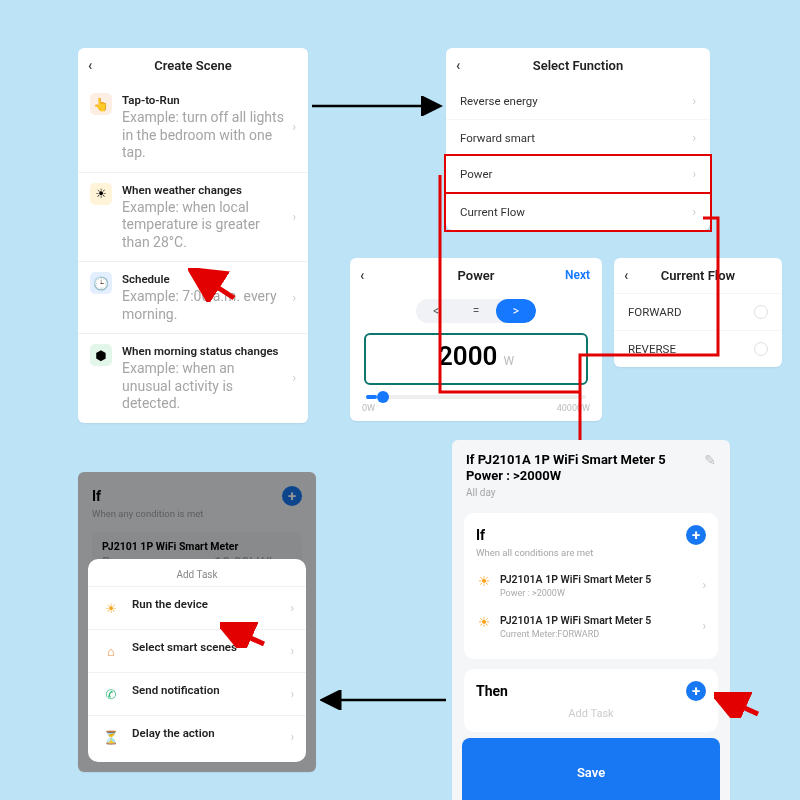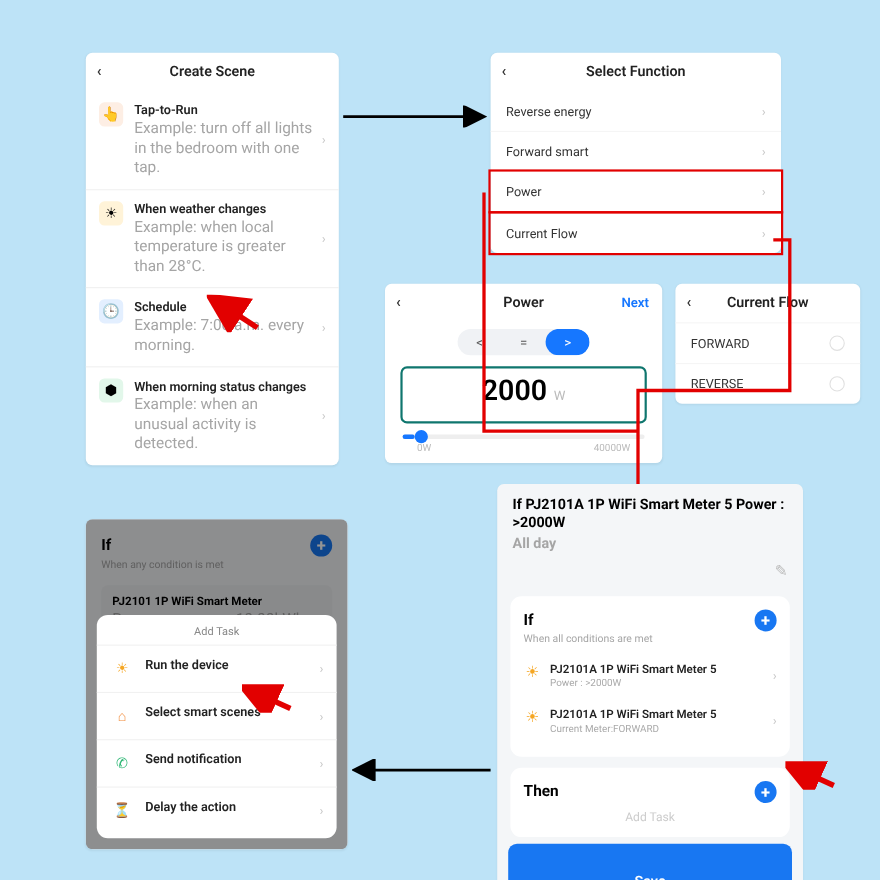--- a/index.html
+++ b/index.html
@@ -15,21 +15,21 @@
   .sub { font-size: 14px; color: #a5a5a5; line-height: 1.25; margin-top: 2px; }
   .chev { color: #c8c8c8; font-size: 12px; margin-left: 6px; align-self: center; }
   .list-row { display:flex; align-items:center; justify-content:space-between; padding: 11px 14px; font-size: 11.5px; color:#333; border-top:1px solid #f5f5f5; }
   .list-row:first-of-type { border-top:none; }
   .high { border: 2px solid #e20000; margin: -2px;}
   .pill { display:inline-flex; border-radius: 16px; overflow:hidden; background:#f0f2f5; }
   .pill div { width: 40px; padding: 5px 0; text-align:center; font-size: 12px; color:#555; }
   .pill .act { background:#1677ff; color:#fff; border-radius: 16px; }
   .num-in { font-size: 26px; font-weight: 600; border:none; width: 110px; text-align:center; background:#fff; }
   .unit { color:#bbb; font-size:12px; margin-left:6px; }
-  .rng { display:flex; justify-content:space-between; font-size:9px; color:#bbb; padding: 2px 29px 8px; }
+  .rng { display:flex; justify-content:space-between; font-size:9px; color:#bbb; padding: 2px 12px 8px; }
   .radio { width:14px; height:14px; border-radius:50%; border:1px solid #e0e0e0; }
   .overlay { position:absolute; inset:0; background:rgba(0,0,0,.42); }
   .sheet { position:absolute; left:10px; right:10px; bottom:10px; background:#fff; border-radius:10px; padding-bottom:4px; }
   .sheet-h { text-align:center; font-size:10px; color:#888; padding:10px 0 6px; }
   .sheet .row { border-top:1px solid #f1f1f1; }
   .card { background:#fff; border-radius:10px; padding:12px 12px; margin:10px 0; }
   .plus { width:20px;height:20px;border-radius:50%;background:#1877f2;color:#fff;display:inline-flex;align-items:center;justify-content:center;font-size:15px;font-weight:700; }
   .cond { display:flex; align-items:flex-start; gap:8px; padding:8px 0; }
   .cond .ic2 { width:16px; flex:0 0 16px; text-align:center; color:#f5a623; font-size:14px;}
   .cond .dv { font-size:10.5px; font-weight:600; color:#222; }
@@ -183,24 +183,24 @@
           <div class="txt">
             <div class="ttl">Delay the action</div>
           </div>
           <div class="chev">›</div>
         </div>
       </div>
   </div>
 </div>
 
 <div class="panel" style="left:452px; top:440px; width:278px; background:#f4f6f8; padding:0 0 4px;">
-  <div style="padding:12px 14px 4px; display:flex; align-items:flex-end; gap:8px;flex-direction:column;">
+  <div style="padding:12px 14px 4px; display:flex; align-items:flex-start; gap:8px;">
     <div style="flex:1;">
       <div style="font-size:13px; font-weight:700; line-height:1.25;">If PJ2101A 1P WiFi Smart Meter  5 Power : &gt;2000W</div>
-      <div class="sub" style="font-size:13px;font-weight:bold;">All day</div>
+      <div class="sub" style="font-size:10px;">All day</div>
     </div>
     <span style="color:#bbb; font-size:14px;">✎</span>
   </div>
   <div class="card" style="margin:10px 12px;">
     <div style="display:flex; justify-content:space-between; align-items:center;">
       <span style="font-size:14px; font-weight:700;">If</span>
       <span class="plus">+</span>
     </div>
     <div class="sub" style="font-size:9.5px; margin:2px 0 6px;">When all conditions are met</div>
     <div id="conds">

